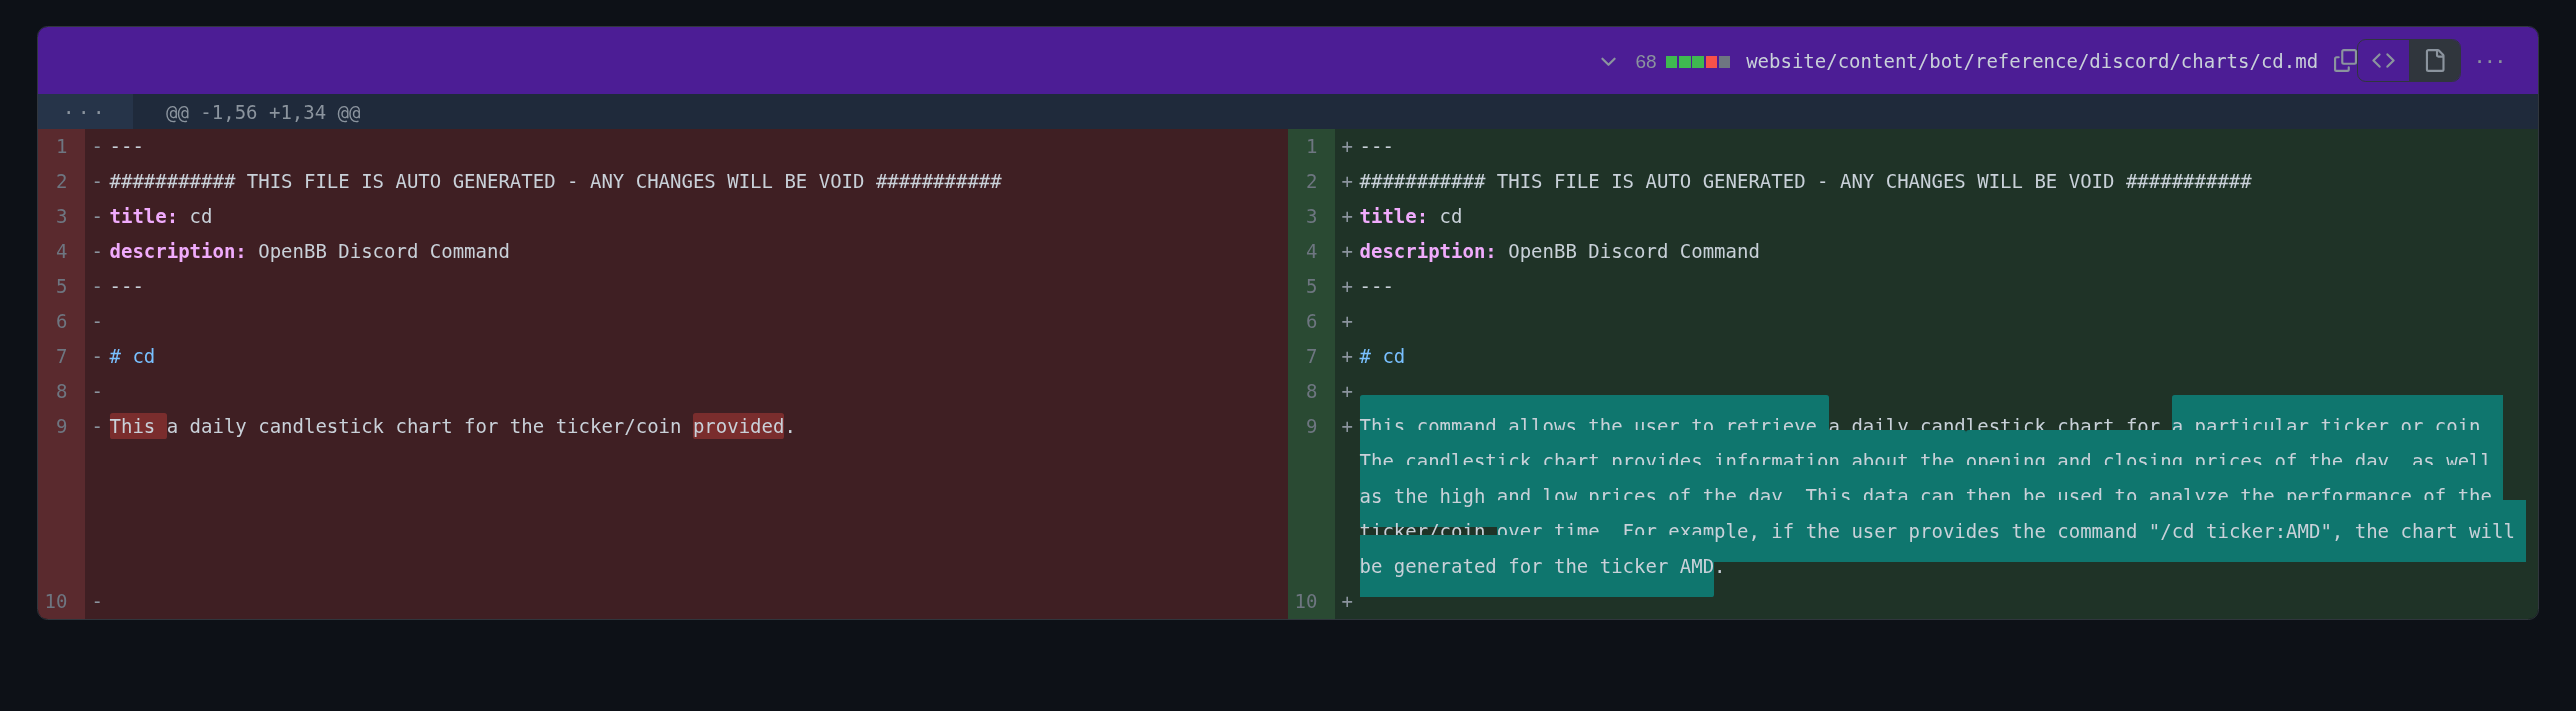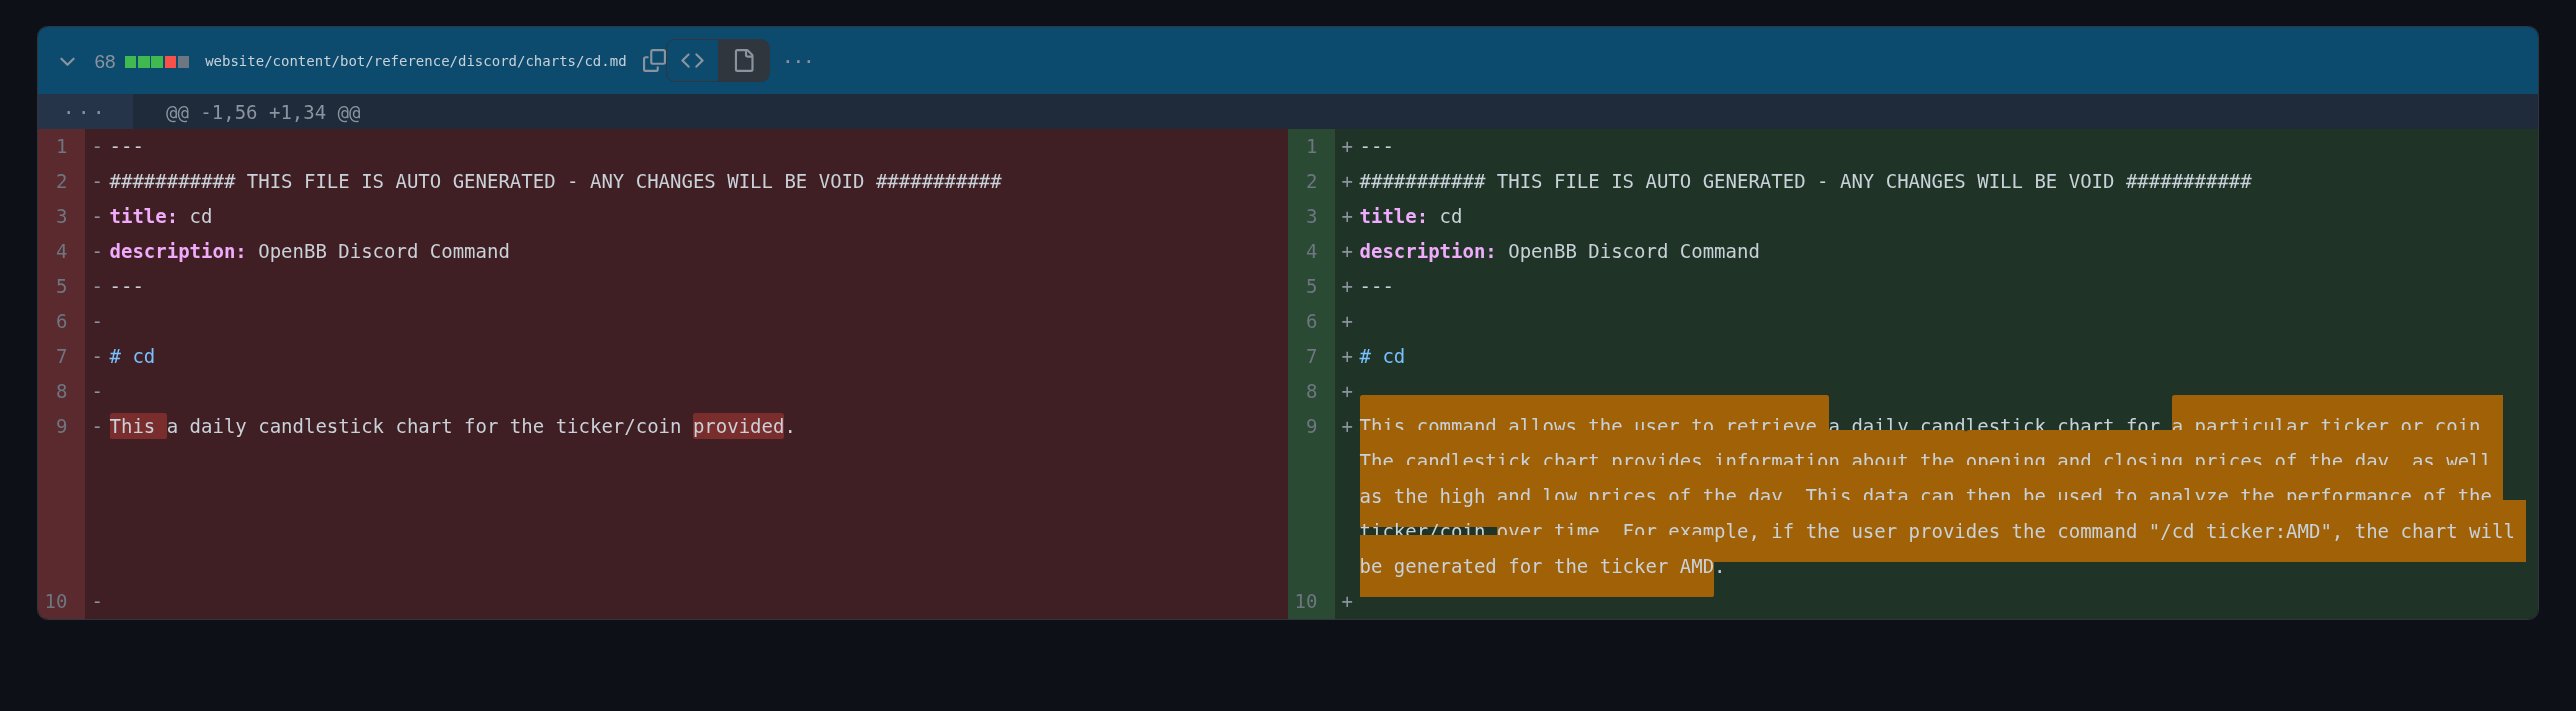--- a/index.html
+++ b/index.html
@@ -9,41 +9,41 @@
   font-size: 21px;
   color: #c9d1d9;
   padding: 26px 37px 0 37px;
 }
 .file-container {
   border: 0.9px solid #30363d;
   border-radius: 10.5px;
   overflow: hidden;
 }
 .file-header {
-  background: #0c4a6e;
+  background: #4c1d95;
   padding: 12.3px 17.5px;
   display: flex;
   align-items: center;
-  justify-content: flex-start;
+  justify-content: flex-end;
 }
 .file-header-left {
   display: flex;
   align-items: center;
   gap: 16px;
 }
 .chevron { color: #8b949e; width: 23px; height: 23px; }
 .diff-count { color: #8b949e; font-size: 19px; font-weight: 400; }
 .diff-bars { display: inline-flex; gap: 1.8px; margin-left: 3.5px; vertical-align: middle; }
 .bar { width: 11.4px; height: 11.4px; display: inline-block; }
 .bar.g { background: #3fb950; }
 .bar.r { background: #f85149; }
 .bar.n { background: #6e7681; }
 .file-path {
   font-family: ui-monospace, SFMono-Regular, "SF Mono", Menlo, Consolas, monospace;
-  font-size: 14px;
+  font-size: 19px;
   color: #c9d1d9;
 }
 .copy-icon { color: #8b949e; width: 23px; height: 23px; }
 .file-header-right { display: flex; align-items: center; gap: 0; }
 .view-toggle {
   display: flex;
   border: 0.9px solid #30363d;
   border-radius: 8.8px;
   overflow: hidden;
 }
@@ -98,21 +98,21 @@
   line-height: 35px;
 }
 .code-cell {
   white-space: pre-wrap;
   word-break: break-word;
   padding-right: 14px;
   line-height: 35px;
   color: #c9d1d9;
 }
 .hl-del { background: #7a2d2d; border-radius: 2.6px; padding: 1.8px 0; }
-.hl-add { background: #a16207; border-radius: 2.6px; padding: 20px 0; }
+.hl-add { background: #0f766e; border-radius: 2.6px; padding: 20px 0; }
 .md-h1 { color: #79c0ff; }
 .md-h3 { color: #79c0ff; }
 .fm-key { color: #f0abfc; font-weight: bold; }
 .fm-val { color: #c9d1d9; margin-top: 16px; }
 .svgicon { fill: currentColor; }
 </style>
 </head>
 <body>
 
 <div class="file-container">

